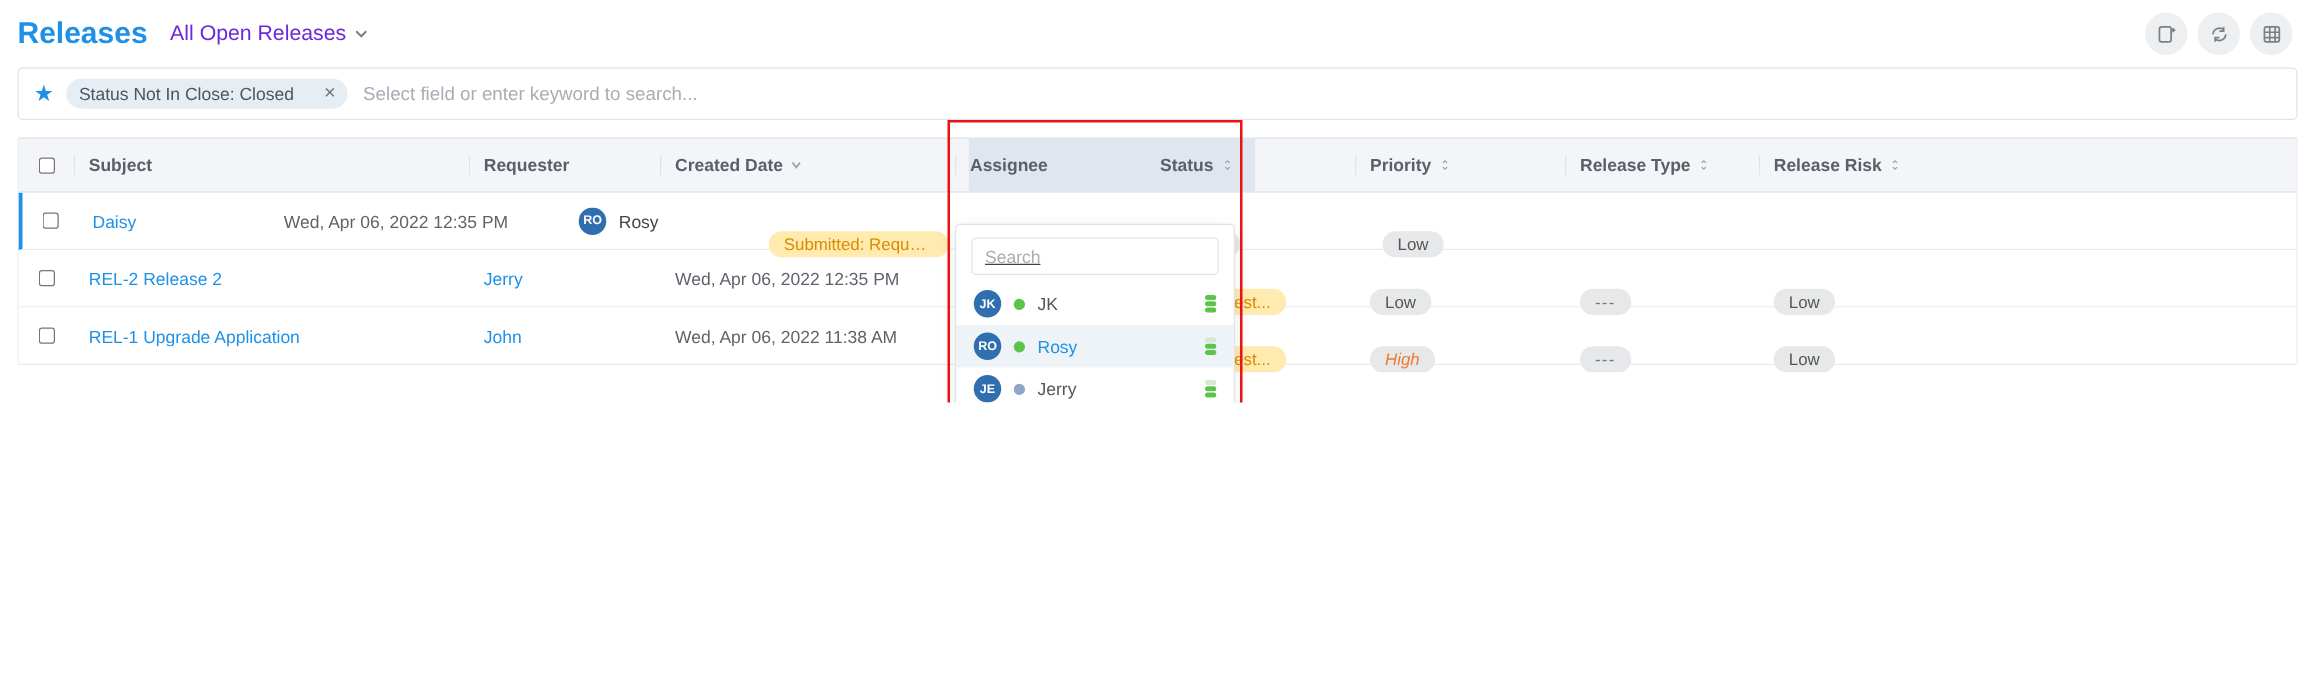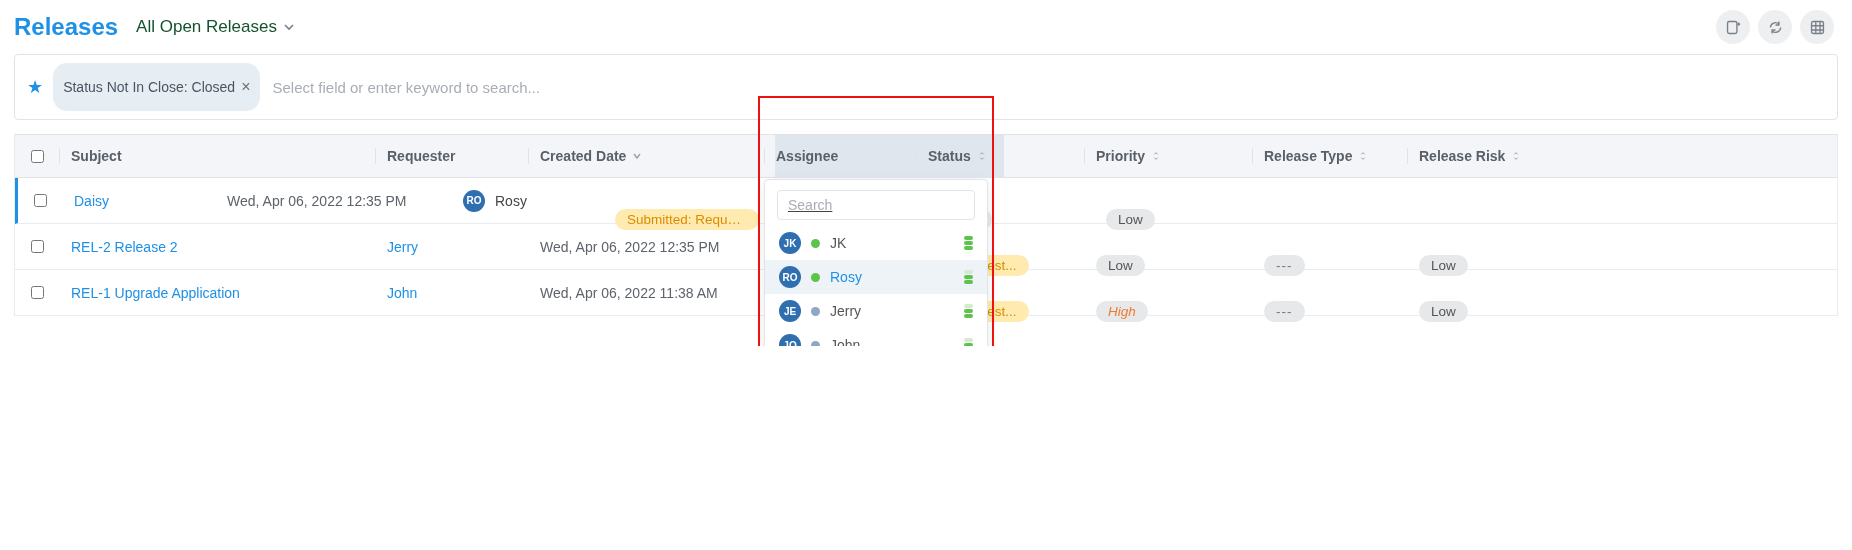--- a/index.html
+++ b/index.html
@@ -25,30 +25,30 @@
     --avatar-gray:#c3c7cf;
     --icon-bg:#edeff1;
   }
   *{box-sizing:border-box;}
   body{margin:0;font-family:"Segoe UI",Arial,sans-serif;font-size:14px;color:var(--text);background:#fff;width:1852px;}
   .page{padding:10px 14px 30px 14px;}
   
   .topbar{display:flex;align-items:center;justify-content:space-between;margin-bottom:10px;}
   .title-wrap{display:flex;align-items:center;gap:18px;}
   .page-title{color:var(--blue);font-weight:600;font-size:24px;}
-  .view-select{display:flex;align-items:center;gap:6px;color:#14532d;font-size:17px;cursor:pointer;}
+  .view-select{display:flex;align-items:center;gap:6px;color:#6d28d9;font-size:17px;cursor:pointer;}
   .chev{width:12px;height:12px;}
   .chev svg{display:block;}
   .top-actions{display:flex;align-items:center;gap:8px;margin-right:4px;}
   .icon-btn{width:34px;height:34px;border-radius:50%;background:var(--icon-bg);display:flex;align-items:center;justify-content:center;cursor:pointer;}
   .icon-btn svg{width:17px;height:17px;stroke:#7a8088;fill:none;stroke-width:1.6;}
   
   .search-bar{border:1px solid var(--border);border-radius:4px;padding:8px 12px;display:flex;align-items:center;gap:10px;background:#fff;}
   .star{color:var(--blue);font-size:18px;flex:0 0 auto;}
-  .chip{background:var(--chip-bg);color:#4a5561;border-radius:14px;padding:16px 10px;font-size:14px;display:flex;align-items:center;gap:6px;}
+  .chip{background:var(--chip-bg);color:#4a5561;border-radius:14px;padding:4px 10px;font-size:14px;display:flex;align-items:center;gap:24px;}
   .chip-x{font-size:16px;color:#6a7480;line-height:1;cursor:pointer;}
   .search-input{flex:1;border:none;outline:none;font-size:15px;color:var(--muted);}
   .search-input::placeholder{color:#a8adb5;}
   
   .table{margin-top:14px;border-left:1px solid var(--row-border);border-right:1px solid var(--row-border);}
   .thead,.trow{display:flex;align-items:center;width:100%;}
   .thead{background:var(--header-bg);border-top:1px solid var(--border);border-bottom:1px solid var(--border);height:44px;position:relative;}
   .trow{height:46px;border-bottom:1px solid var(--row-border);background:#fff;}
   .trow.active{border-left:3px solid var(--blue);}
   .cell{padding:0 12px;display:flex;align-items:center;overflow:hidden;white-space:nowrap;text-overflow:ellipsis;}

